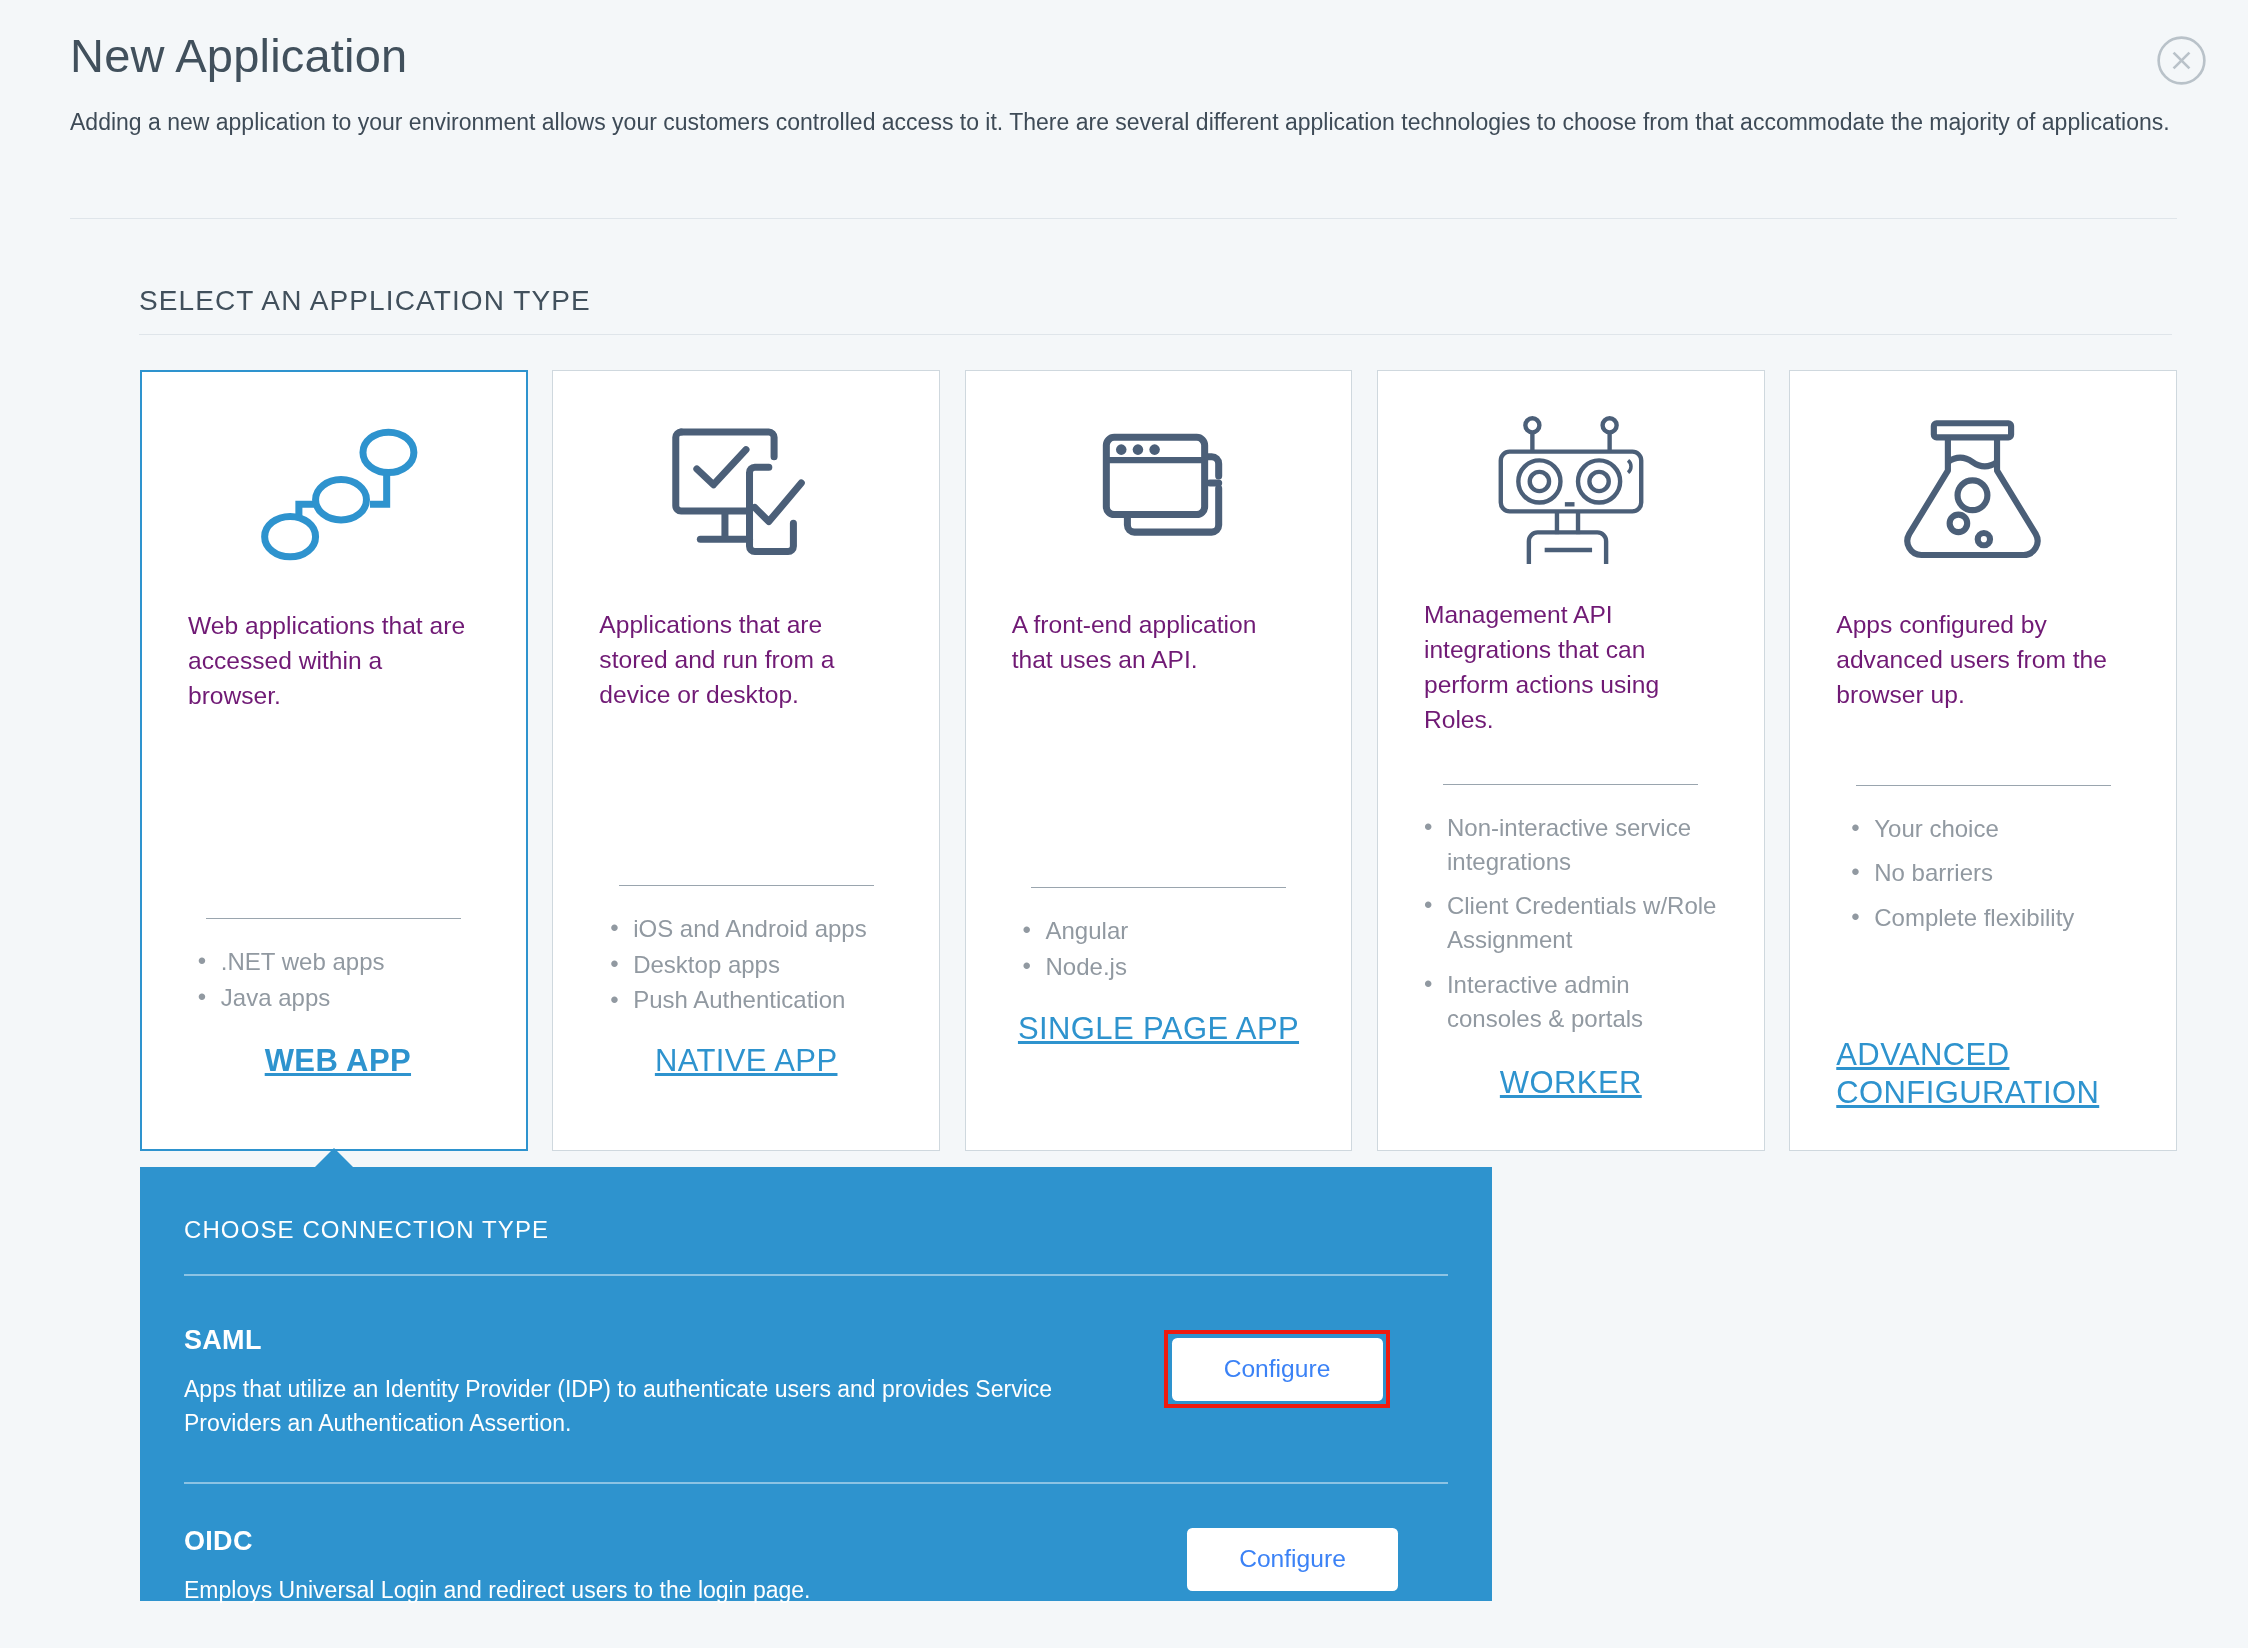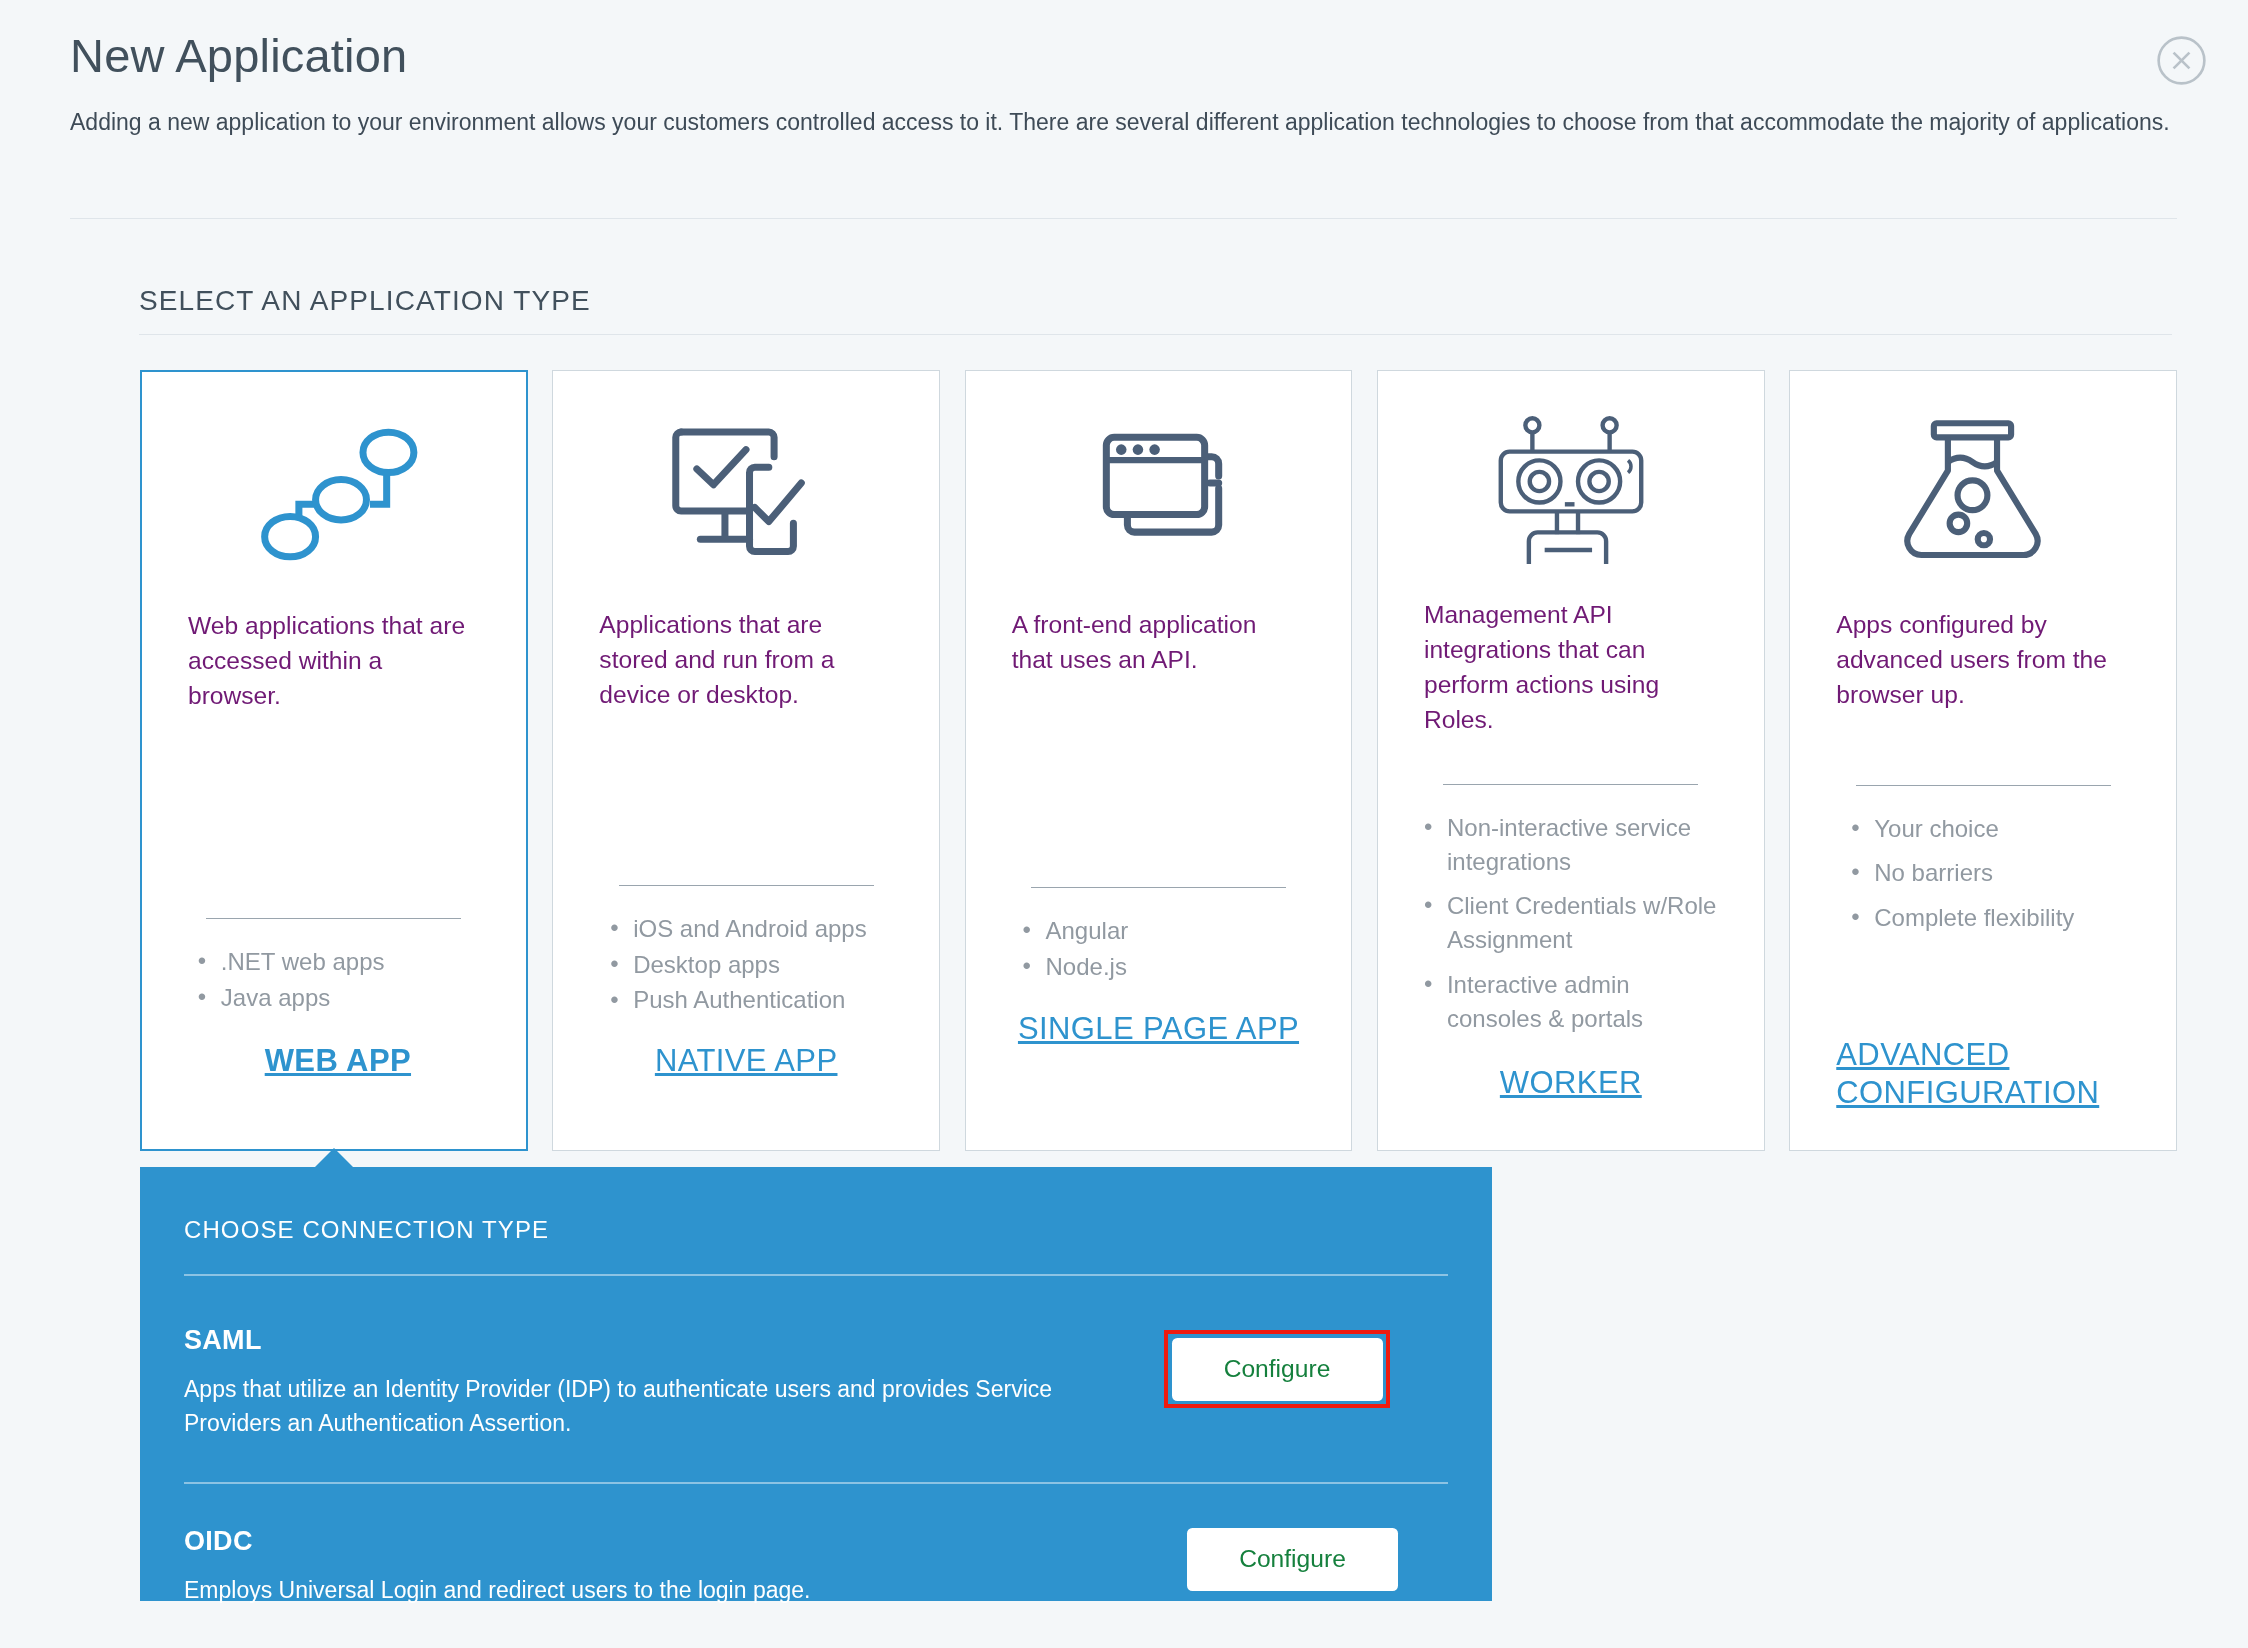--- a/index.html
+++ b/index.html
@@ -212,21 +212,21 @@
     line-height: 1.45;
     color: #ffffff;
     max-width: 974px;
   }
   .configure-btn {
     width: 211px;
     height: 63px;
     background: #ffffff;
     border: none;
     border-radius: 5.3px;
-    color: #15803d;
+    color: #3b82f6;
     font-size: 24.6px;
     font-family: "Liberation Sans", sans-serif;
     cursor: pointer;
     display: flex;
     align-items: center;
     justify-content: center;
   }
   .btn-wrap { position: relative; }
   .btn-wrap.highlighted {
     border: 4.4px solid #ee1b10;

